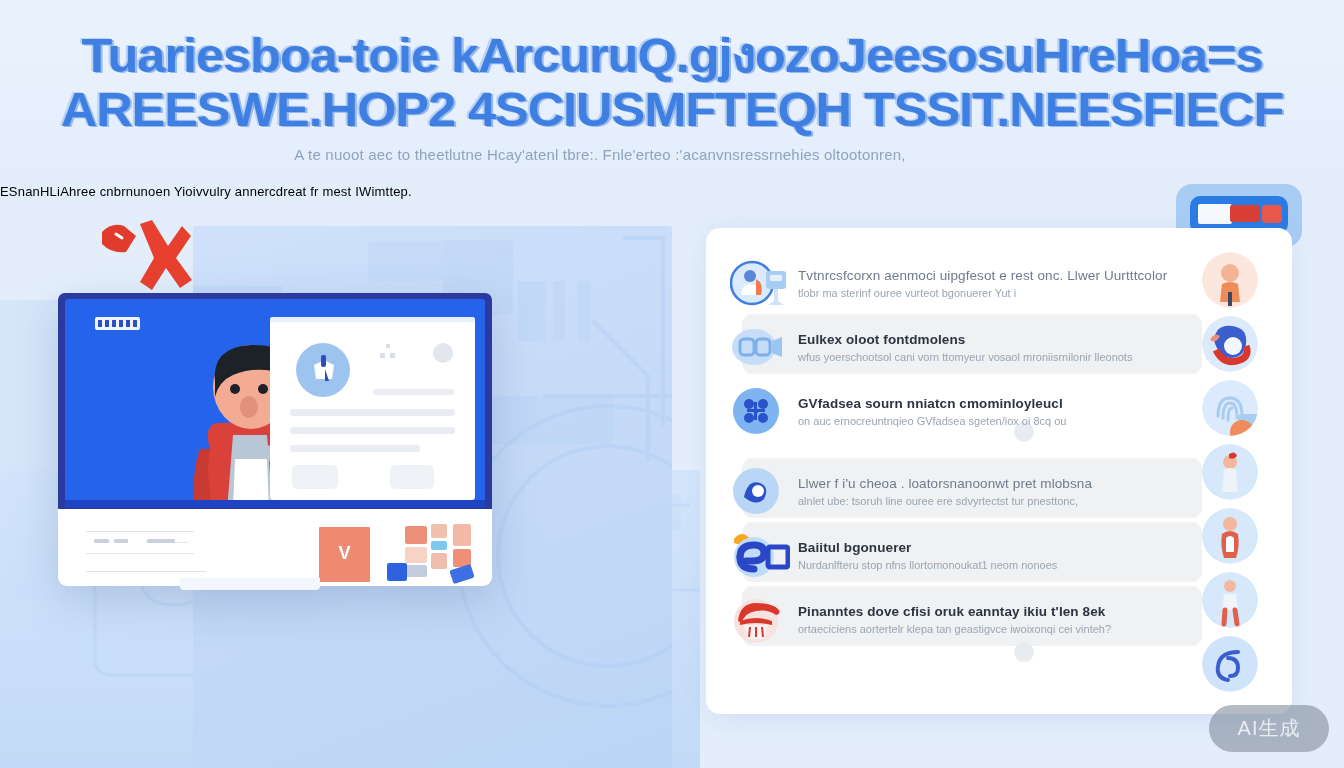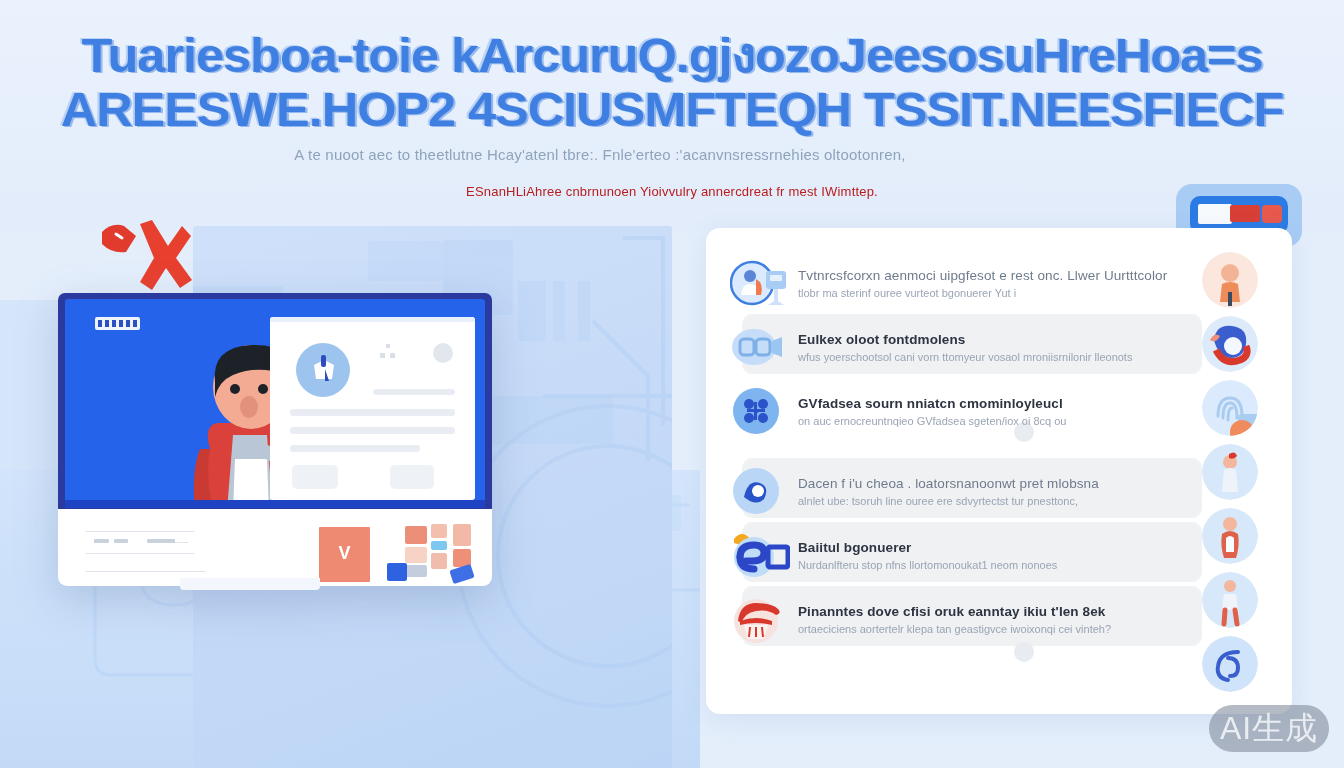--- a/index.html
+++ b/index.html
@@ -25,22 +25,22 @@
     pointer-events:none;}
   .hl-line{
     font-size:49px;font-weight:bold;letter-spacing:-1px;line-height:54px;
     color:#3f7fe2;white-space:nowrap;
     text-shadow:2px 1px 0 rgba(86,140,224,.55), -2px -1px 0 rgba(130,175,235,.45);
     filter:blur(.35px);
     transform:scaleX(1.03);
   }
   .sub1{position:absolute;left:0;top:146px;width:1200px;text-align:center;
     font-size:15px;color:#8fa3bd;letter-spacing:.2px;filter:blur(.5px);}
-  .sub2{position:absolute;left:0;top:184px;width:1344px;text-align:center;
-    font-size:13px;color:#b91c1c;letter-spacing:.2px;filter:blur(.55px);}
+  .sub2{position:absolute;left:0;top:184px;width:1344px;
+    font-size:13px;color:#000000;letter-spacing:.2px;filter:blur(.55px);}
 
   
   .left-panel{position:absolute;left:193px;top:226px;width:479px;height:542px;
     background:linear-gradient(160deg,#cfe1fa 0%,#c4d9f7 55%,#bcd5f6 100%);
     border-radius:3px;overflow:hidden;}
   .lp-shapes{position:absolute;inset:0;opacity:.55;}
 
   
   .xmark{position:absolute;left:96px;top:214px;width:96px;height:80px;}
 
@@ -109,21 +109,21 @@
     border-left:8px solid transparent;border-right:8px solid transparent;
     border-top:12px solid #2b7be4;}
   .tr-w{position:absolute;left:8px;top:8px;width:34px;height:20px;background:#f7fafd;border-radius:2px;}
   .tr-r1{position:absolute;left:40px;top:9px;width:30px;height:17px;background:#d93f35;border-radius:2px;}
   .tr-r2{position:absolute;left:72px;top:9px;width:20px;height:18px;background:#e8594c;border-radius:4px;}
 
   
   .watermark{position:absolute;left:1209px;top:705px;width:120px;height:47px;
     background:rgba(120,132,148,.55);border-radius:24px;
     display:flex;align-items:center;justify-content:center;}
-  .watermark span{color:#e9edf2;font-size:32px;letter-spacing:1px;}
+  .watermark span{color:#e9edf2;font-size:20px;letter-spacing:1px;}
 </style>
 </head>
 <body>
 
 <div class="stage">
 
   <div class="bg-wash-top"></div>
   <div class="bg-left-soft"></div>
   <div class="bg-wash-bottom"></div>
 
@@ -345,21 +345,21 @@
 
       <div class="row" style="top:230px">
         <div class="row-icon">
           <svg viewBox="0 0 60 56" width="60" height="56">
             <circle cx="26" cy="28" r="23" fill="#b9d6f6"></circle>
             <path d="M14 34 Q18 16 30 20 Q40 24 34 36 Q26 44 14 34 Z" fill="#2a52c9"></path>
             <circle cx="28" cy="28" r="6" fill="#ffffff"></circle>
           </svg>
         </div>
         <div class="row-text">
-          <div class="r-title dim">Dacen f i'u cheoa . loatorsnanoonwt pret mlobsna</div>
+          <div class="r-title dim">Llwer f i'u cheoa . loatorsnanoonwt pret mlobsna</div>
           <div class="r-sub">alnlet ube: tsoruh line ouree ere sdvyrtectst tur pnesttonc,</div>
         </div>
       </div>
 
       <div class="row" style="top:294px">
         <div class="row-icon">
           <svg viewBox="0 0 60 56" width="60" height="56">
             <path d="M4 12 Q12 2 20 12 Q14 20 4 16 Z" fill="#f3a81f"></path>
             <circle cx="24" cy="30" r="20" fill="#bfdcf9"></circle>
             <path d="M10 30 Q10 18 24 18 Q34 18 34 26 Q34 34 22 34 L16 34" fill="none" stroke="#2b46c7" stroke-width="7" stroke-linecap="round"></path>

